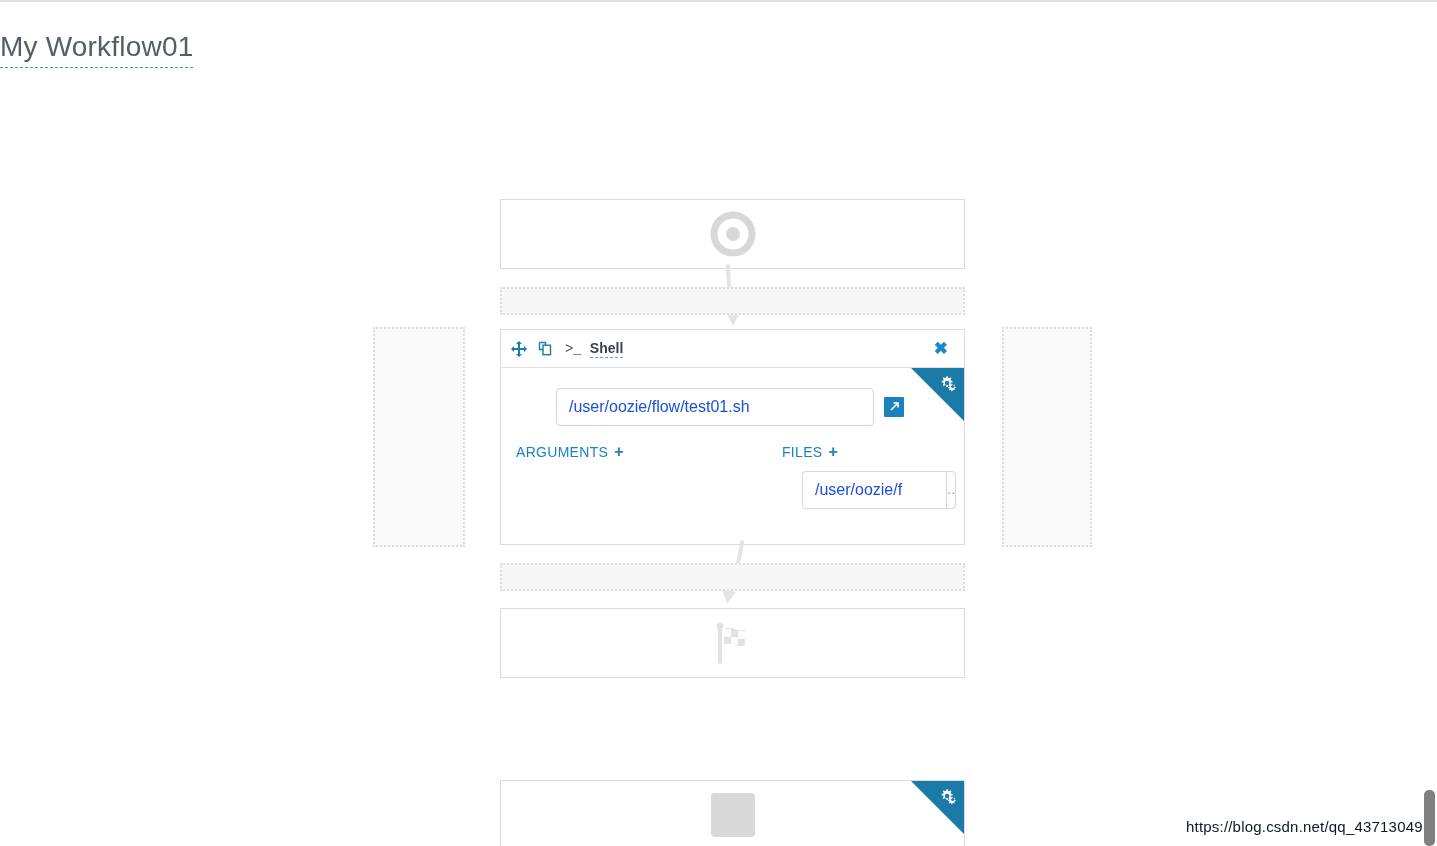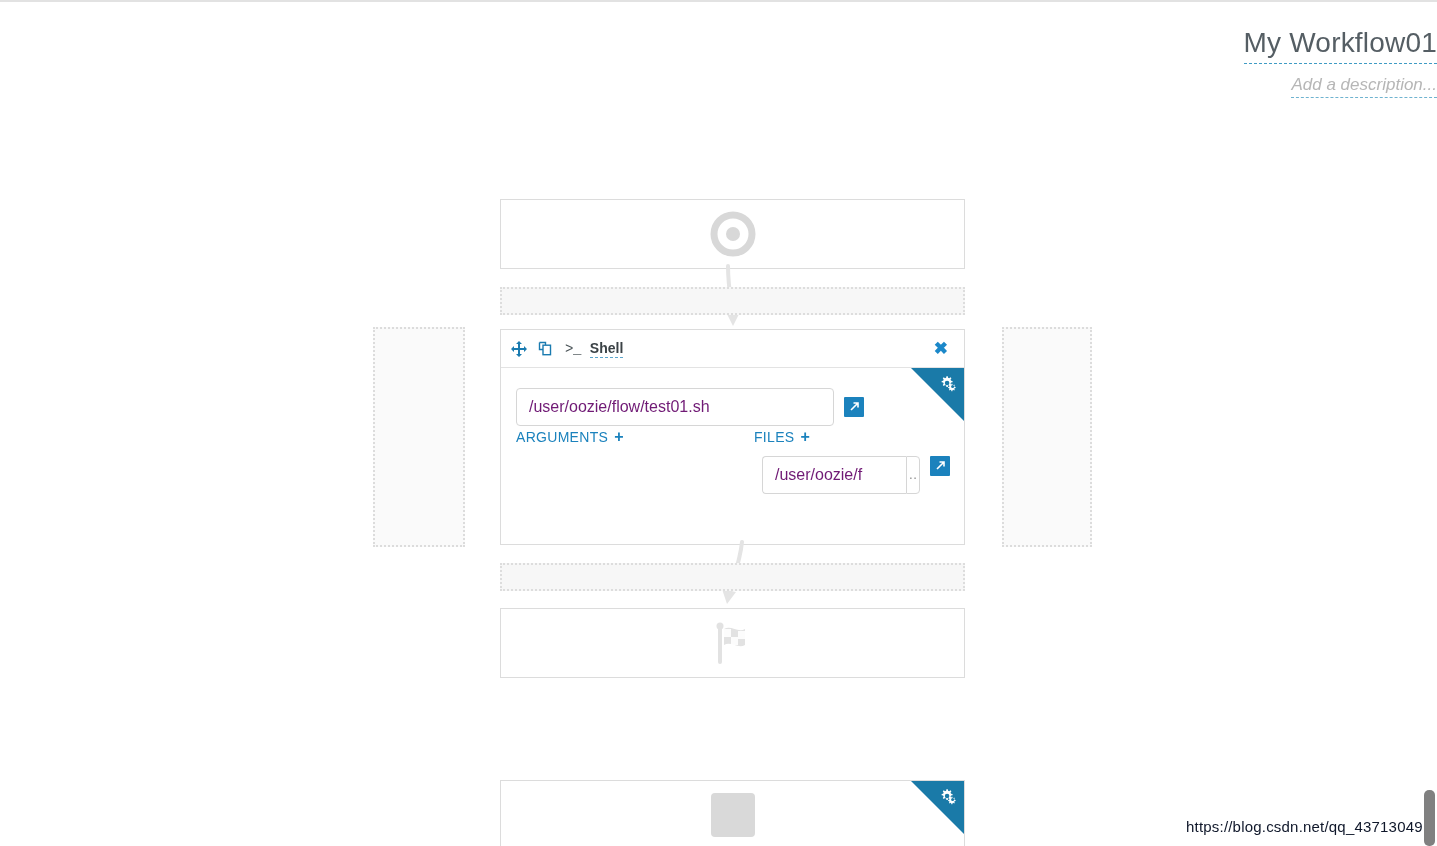--- a/index.html
+++ b/index.html
@@ -13,22 +13,23 @@
     background: #ffffff;
     font-family: "Liberation Sans", sans-serif;
     overflow: hidden;
     position: relative;
     border-top: 2px solid #e2e2e2;
     box-sizing: border-box;
   }
 
   
   .wf-header {
-    text-align: right;
-    padding-top: 24px;
+    text-align: left;
+    padding-top: 9px;
+    margin-top: 19px;
   }
   .wf-title {
     display: inline-block;
     font-size: 28px;
     font-weight: 300;
     color: #555e64;
     letter-spacing: 0.2px;
     line-height: 34px;
     border-bottom: 1px dashed #3f9bc4;
     padding-bottom: 3px;
@@ -151,44 +152,46 @@
   }
 
   .field-row { display: flex; align-items: center; }
   .txt-input {
     box-sizing: border-box;
     height: 38px;
     border: 1px solid #d6d6d6;
     border-radius: 4px;
     padding: 0 12px;
     font-size: 16px;
-    color: #701a75;
+    color: #1d4ed8;
     font-family: "Liberation Sans", sans-serif;
     background: #fff;
     outline: none;
+    margin-left: 40px;
   }
   .input-script { width: 318px; }
 
   .ext-btn {
     width: 20px; height: 20px;
     background: #1b82bd;
     color: #ffffff;
     font-size: 13px;
     line-height: 20px;
     text-align: center;
     margin-left: 10px;
     cursor: pointer;
     flex: none;
     border-radius: 1px;
   }
   .ext-btn svg { display: block; margin: 3px auto 0; }
 
   .labels-row {
     display: flex;
-    margin-top: 3px;
+    margin-top: 18px;
+    gap: 28px;
   }
   .sec-label {
     font-size: 14px;
     color: #1b82bd;
     letter-spacing: 0.3px;
     cursor: pointer;
     display: flex;
     align-items: center;
   }
   .sec-label .plus {
@@ -289,23 +292,20 @@
     background: #808080;
     border-radius: 5px;
     cursor: pointer;
   }
 </style>
 </head>
 <body>
 
 <div class="wf-header">
   <div class="wf-title">My Workflow01</div>
-  <div class="wf-desc-wrap">
-    <div class="wf-desc">Add a description...</div>
-  </div>
 </div>
 
 <div class="canvas">
 
   <div class="node node-start">
     <span class="icon-target">
       <svg width="46" height="46" viewBox="0 0 46 46">
         <circle cx="23" cy="23" r="19" fill="none" stroke="#d8d8d8" stroke-width="7"></circle>
         <circle cx="23" cy="23" r="7" fill="#d8d8d8"></circle>
       </svg>

